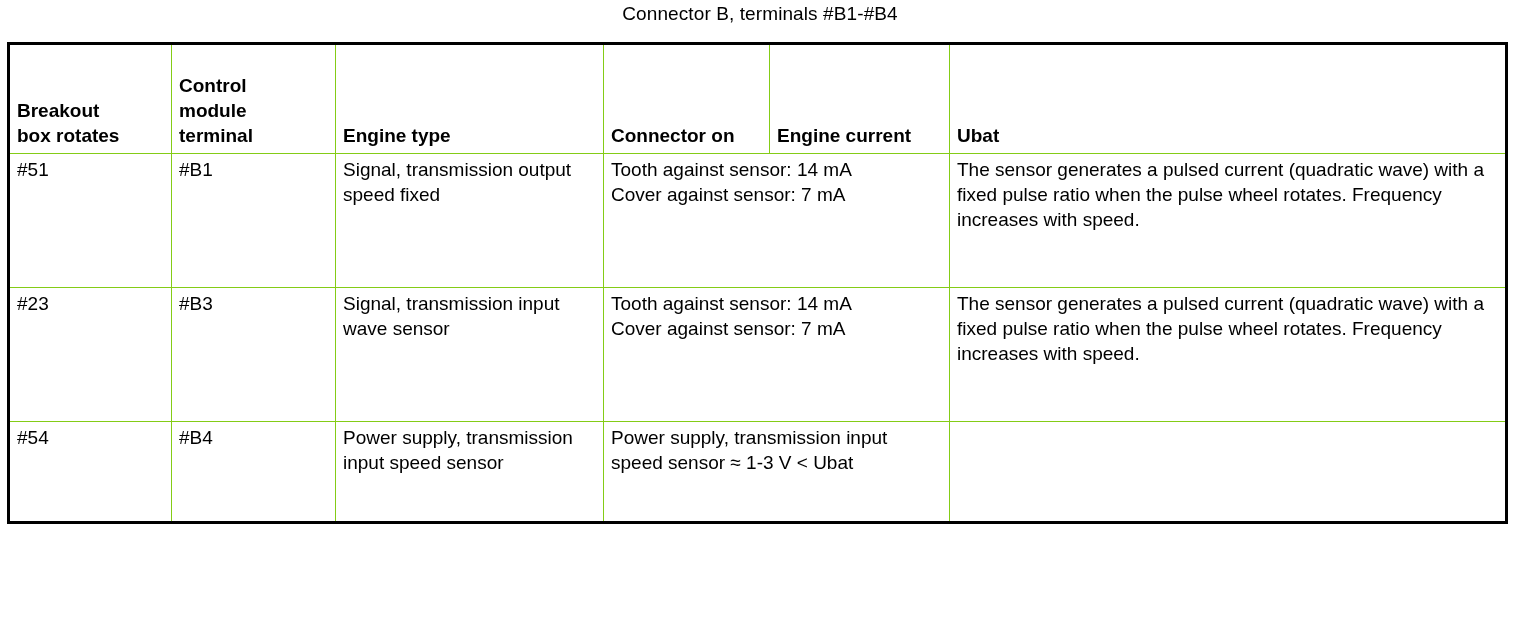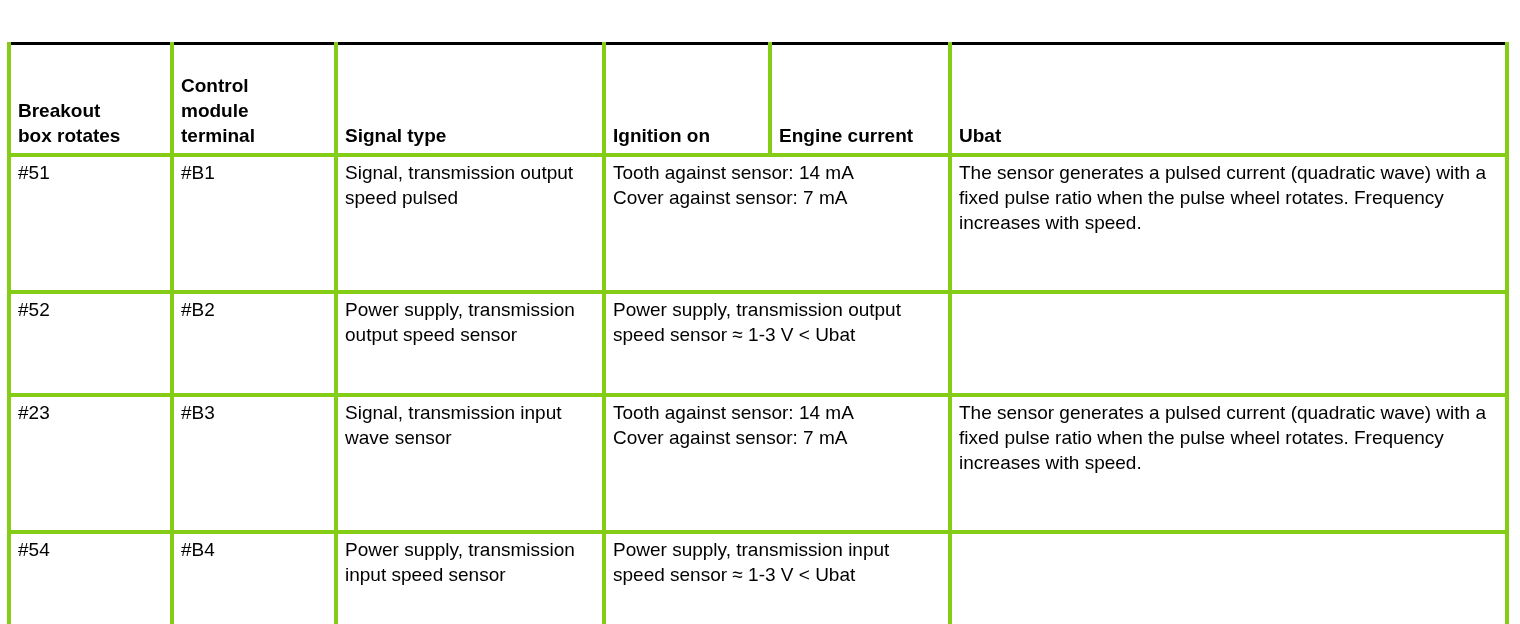--- a/index.html
+++ b/index.html
@@ -52,21 +52,21 @@
 
   table.spec col.c1 { width: 163px; }
   table.spec col.c2 { width: 164px; }
   table.spec col.c3 { width: 268px; }
   table.spec col.c4 { width: 166px; }
   table.spec col.c5 { width: 180px; }
   table.spec col.c6 { width: 557px; }
 
   table.spec th,
   table.spec td {
-    border: 4px solid #84cc16;
+    border: 1px solid #84cc16;
     padding: 3px 6px 4px 7px;
     font-size: 19px;
     line-height: 25px;
     vertical-align: top;
     text-align: left;
     font-weight: 400;
     word-wrap: break-word;
     overflow-wrap: break-word;
   }
 
@@ -86,62 +86,56 @@
 
   td.empty { }
 
   .nowrapish { white-space: pre-line; }
 </style>
 </head>
 <body>
 
 <div class="page">
 
+  <div class="doc-title">Connector B, terminals #B1-#B4</div>
 
   <div class="table-wrap">
     <table class="spec">
       <colgroup>
         <col class="c1">
           <col class="c2">
           <col class="c3">
         <col class="c4">
           <col class="c5">
           <col class="c6">
       </colgroup>
       <thead>
         <tr>
           <th class="nowrapish">Breakout
 box rotates</th>
           <th class="nowrapish">Control
 module
 terminal</th>
-          <th class="nowrapish">Signal type</th>
-          <th class="nowrapish">Ignition on</th>
+          <th class="nowrapish">Engine type</th>
+          <th class="nowrapish">Connector on</th>
           <th class="nowrapish">Engine current</th>
           <th class="nowrapish">Ubat</th>
         </tr>
       </thead>
       <tbody>
 
         <tr class="r-tall">
           <td>#51</td>
           <td>#B1</td>
-          <td>Signal, transmission output speed pulsed</td>
+          <td>Signal, transmission output speed fixed</td>
           <td class="nowrapish" colspan="2">Tooth against sensor: 14 mA
 Cover against sensor: 7 mA</td>
           <td>The sensor generates a pulsed current (quadratic wave) with a fixed pulse ratio when the pulse wheel rotates. Frequency increases with speed.</td>
         </tr>
 
-        <tr class="r-short">
-          <td>#52</td>
-          <td>#B2</td>
-          <td>Power supply, transmission output speed sensor</td>
-          <td class="nowrapish" colspan="2">Power supply, transmission output speed sensor ≈ 1-3 V &lt; Ubat</td>
-          <td class="empty"></td>
-        </tr>
 
         <tr class="r-tall">
           <td>#23</td>
           <td>#B3</td>
           <td>Signal, transmission input wave sensor</td>
           <td class="nowrapish" colspan="2">Tooth against sensor: 14 mA
 Cover against sensor: 7 mA</td>
           <td>The sensor generates a pulsed current (quadratic wave) with a fixed pulse ratio when the pulse wheel rotates. Frequency increases with speed.</td>
         </tr>
 

